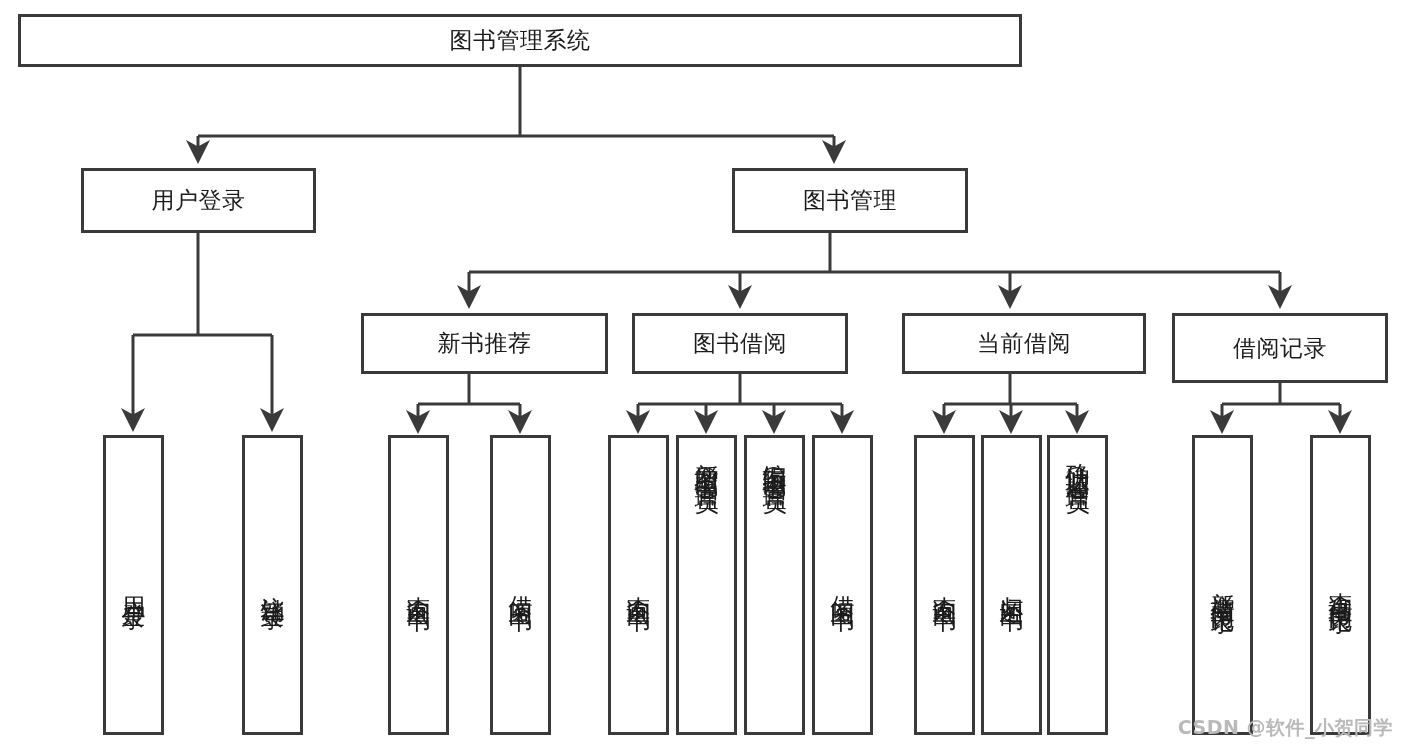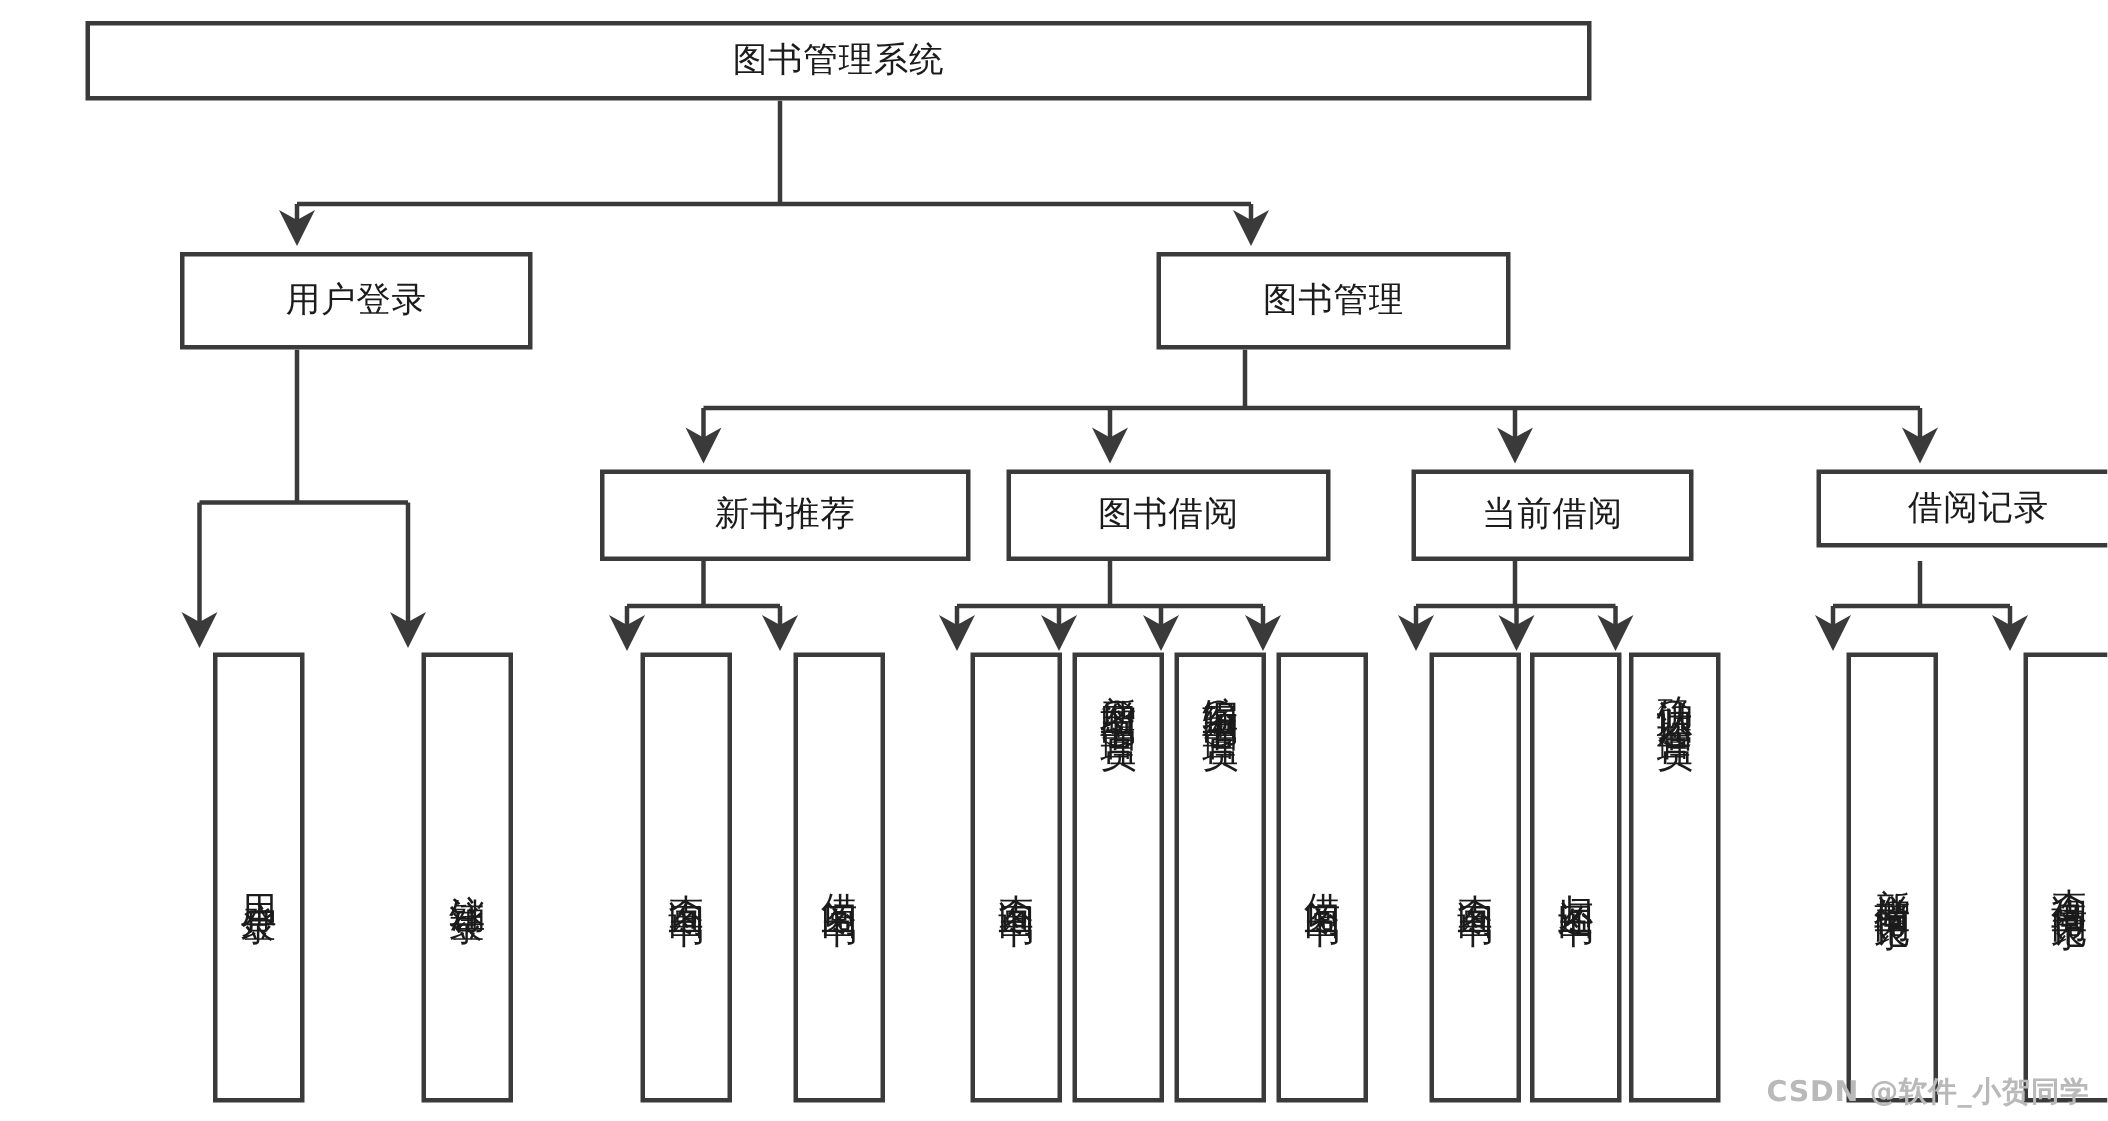--- a/index.html
+++ b/index.html
@@ -26,21 +26,20 @@
   }
   .node {
     position: absolute;
     box-sizing: border-box;
     border: 3px solid #3a3a3a;
     background: #ffffff;
     display: flex;
     align-items: center;
     justify-content: center;
     color: #1b1b1b;
-    margin-left: 39px;
   }
   .node .label {
     font-size: 23px;
     line-height: 1.15;
     letter-spacing: 0.5px;
     white-space: nowrap;
   }
   .node.leaf {
     align-items: center;
     justify-content: center;
@@ -138,25 +137,25 @@
   </div>
 
   <div class="node" style="left:361px; top:313px; width:247px; height:61px;">
     <span class="label">新书推荐</span>
   </div>
 
   <div class="node" style="left:632px; top:313px; width:216px; height:61px;">
     <span class="label">图书借阅</span>
   </div>
 
-  <div class="node" style="left:902px; top:313px; width:188px; height:61px;justify-content:center;">
+  <div class="node" style="left:902px; top:313px; width:244px; height:61px;justify-content:center;">
     <span class="label">当前借阅</span>
   </div>
 
-  <div class="node" style="left:1172px; top:313px; width:216px; height:52px;">
+  <div class="node" style="left:1172px; top:313px; width:216px; height:70px;">
     <span class="label">借阅记录</span>
   </div>
 
   <div class="node leaf" style="left:103px; top:435px; width:61px; height:300px;">
     <span class="label">用户登录</span>
   </div>
 
   <div class="node leaf" style="left:242px; top:435px; width:61px; height:300px;">
     <span class="label">注销登录</span>
   </div>

